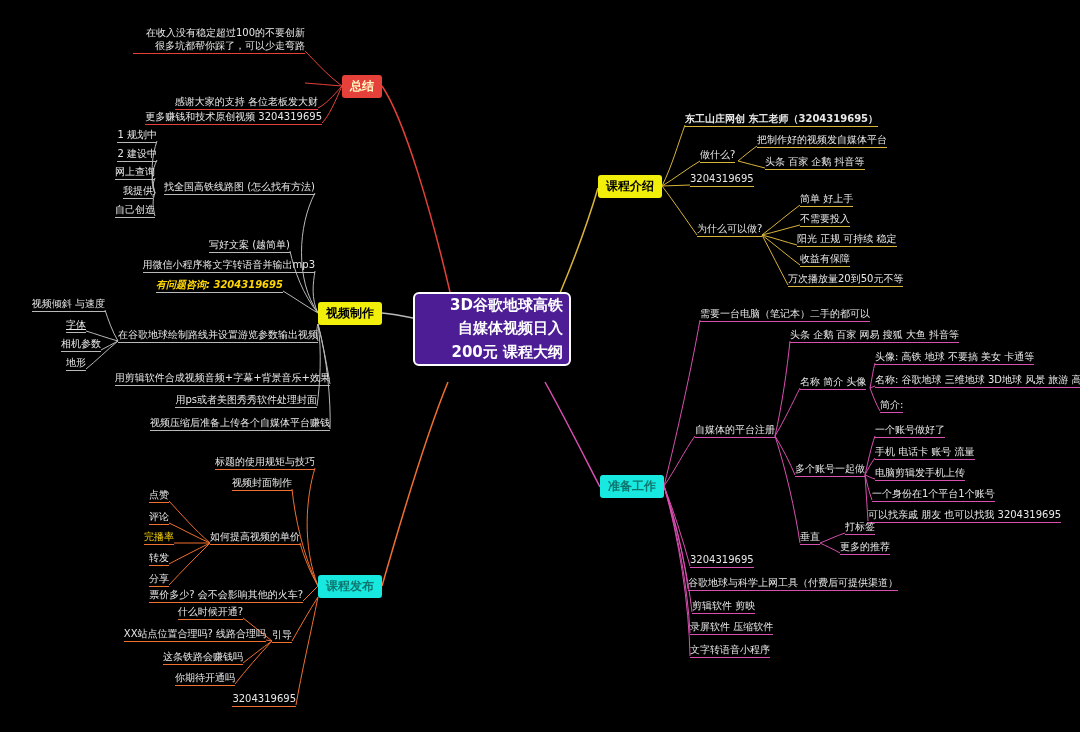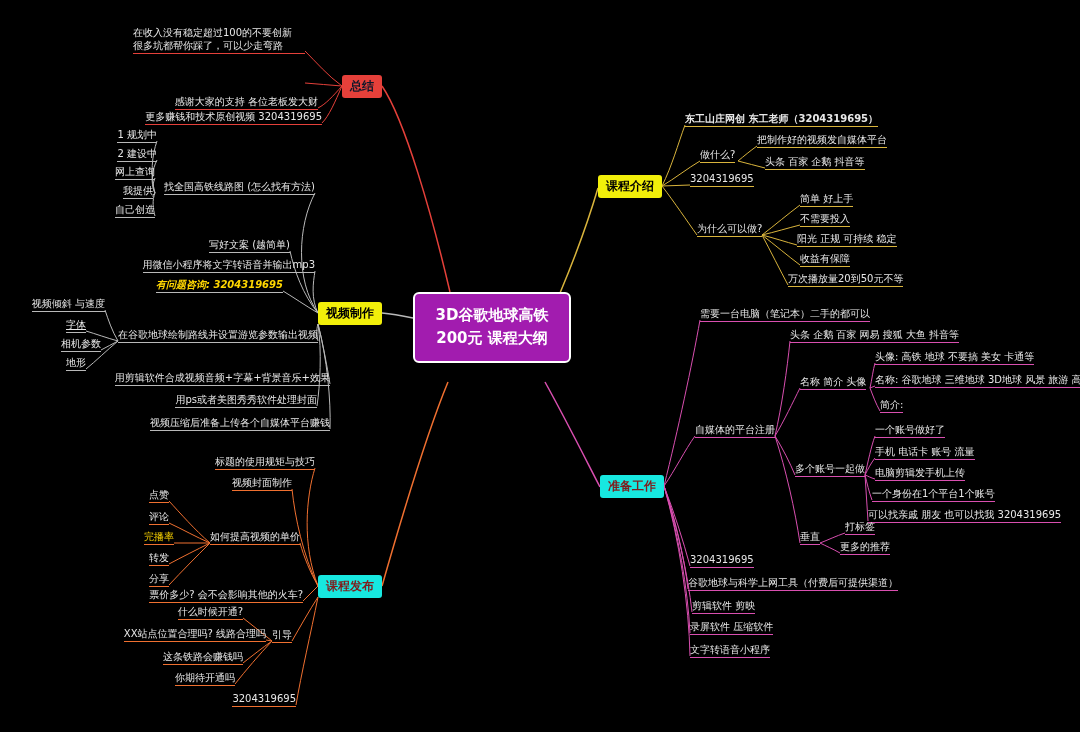--- a/index.html
+++ b/index.html
@@ -12,26 +12,26 @@
   .node.wrap { white-space:normal; }
   .u-red    { border-bottom-color:#e5403a; }
   .u-yellow { border-bottom-color:#d9b43c; }
   .u-gray   { border-bottom-color:#b9b9b9; }
   .u-pink   { border-bottom-color:#d94fb0; }
   .u-orange { border-bottom-color:#f07030; }
   .hl-yellow { color:#ffd700; font-style:italic; font-weight:bold; }
   .hl-gold   { color:#ffd700; }
   .topic { position:absolute; font-size:12px; font-weight:bold; padding:3px 8px; border-radius:3px;
            white-space:nowrap; }
-  .topic.red    { background:#e5403a; color:#0f172a; }
+  .topic.red    { background:#e5403a; color:#fef9c3; }
   .topic.yellow { background:#f2ef0a; color:#000; }
-  .topic.cyan   { background:#17e8e0; color:#7f1d1d; }
-  .center-topic { position:absolute; border:2px solid #ffffff; border-radius:6px; background:#a21caf;
-                  color:#fff; font-size:15px; font-weight:bold; text-align:center;
-                  padding:10px 6px; line-height:1.55; }
+  .topic.cyan   { background:#17e8e0; color:#0f766e; }
+  .center-topic { position:absolute; border:2px solid #ffffff; border-radius:6px; background:#4c1d95;
+                  color:#fff; font-size:15px; font-weight:bold; text-align:right;
+                  padding:0 6px; line-height:1.55; }
 </style>
 </head>
 <body>
 
 <div class="canvas">
 
   <svg class="links" viewBox="0 0 1080 732" fill="none">
 
     <g stroke="#e5403a" stroke-width="1.5">
       <path d="M 450,292 C 432,215 405,120 382,86"></path>
@@ -117,25 +117,26 @@
       <path d="M 272,641 C 262,633 252,625 243,618"></path>
       <path d="M 272,641 L 266,640"></path>
       <path d="M 272,641 C 262,648 252,656 243,663"></path>
       <path d="M 272,641 C 259,655 246,670 235,684"></path>
       <path d="M 318,597 C 311,632 301,675 296,705"></path>
     </g>
   </svg>
 
   <div class="center-topic" style="left:413px; top:292px; width:158px;">
     <div>3D谷歌地球高铁</div>
+    <div>自媒体视频日入</div>
     <div>200元 课程大纲</div>
   </div>
 
   <div class="topic red" style="left:342px; top:75px;">总结</div>
-  <div class="node u-red wrap" style="right:775px; top:26px; width:172px;">在收入没有稳定超过100的不要创新 很多坑都帮你踩了，可以少走弯路</div>
+  <div class="node u-red wrap" style="right:775px; top:26px; width:172px;text-align:right;">在收入没有稳定超过100的不要创新 很多坑都帮你踩了，可以少走弯路</div>
   <div class="node u-red" style="right:762px; top:95px;">感谢大家的支持 各位老板发大财</div>
   <div class="node u-red" style="right:758px; top:110px;">更多赚钱和技术原创视频 3204319695</div>
 
   <div class="topic yellow" style="left:598px; top:175px;">课程介绍</div>
   <div class="node u-yellow" style="left:685px; top:112px;font-weight:bold;">东工山庄网创 东工老师（3204319695）</div>
   <div class="node u-yellow" style="left:700px; top:148px;">做什么?</div>
   <div class="node u-yellow" style="left:757px; top:133px;">把制作好的视频发自媒体平台</div>
   <div class="node u-yellow" style="left:765px; top:155px;">头条 百家 企鹅 抖音等</div>
   <div class="node u-yellow" style="left:690px; top:172px;">3204319695</div>
   <div class="node u-yellow" style="left:697px; top:222px;">为什么可以做?</div>

